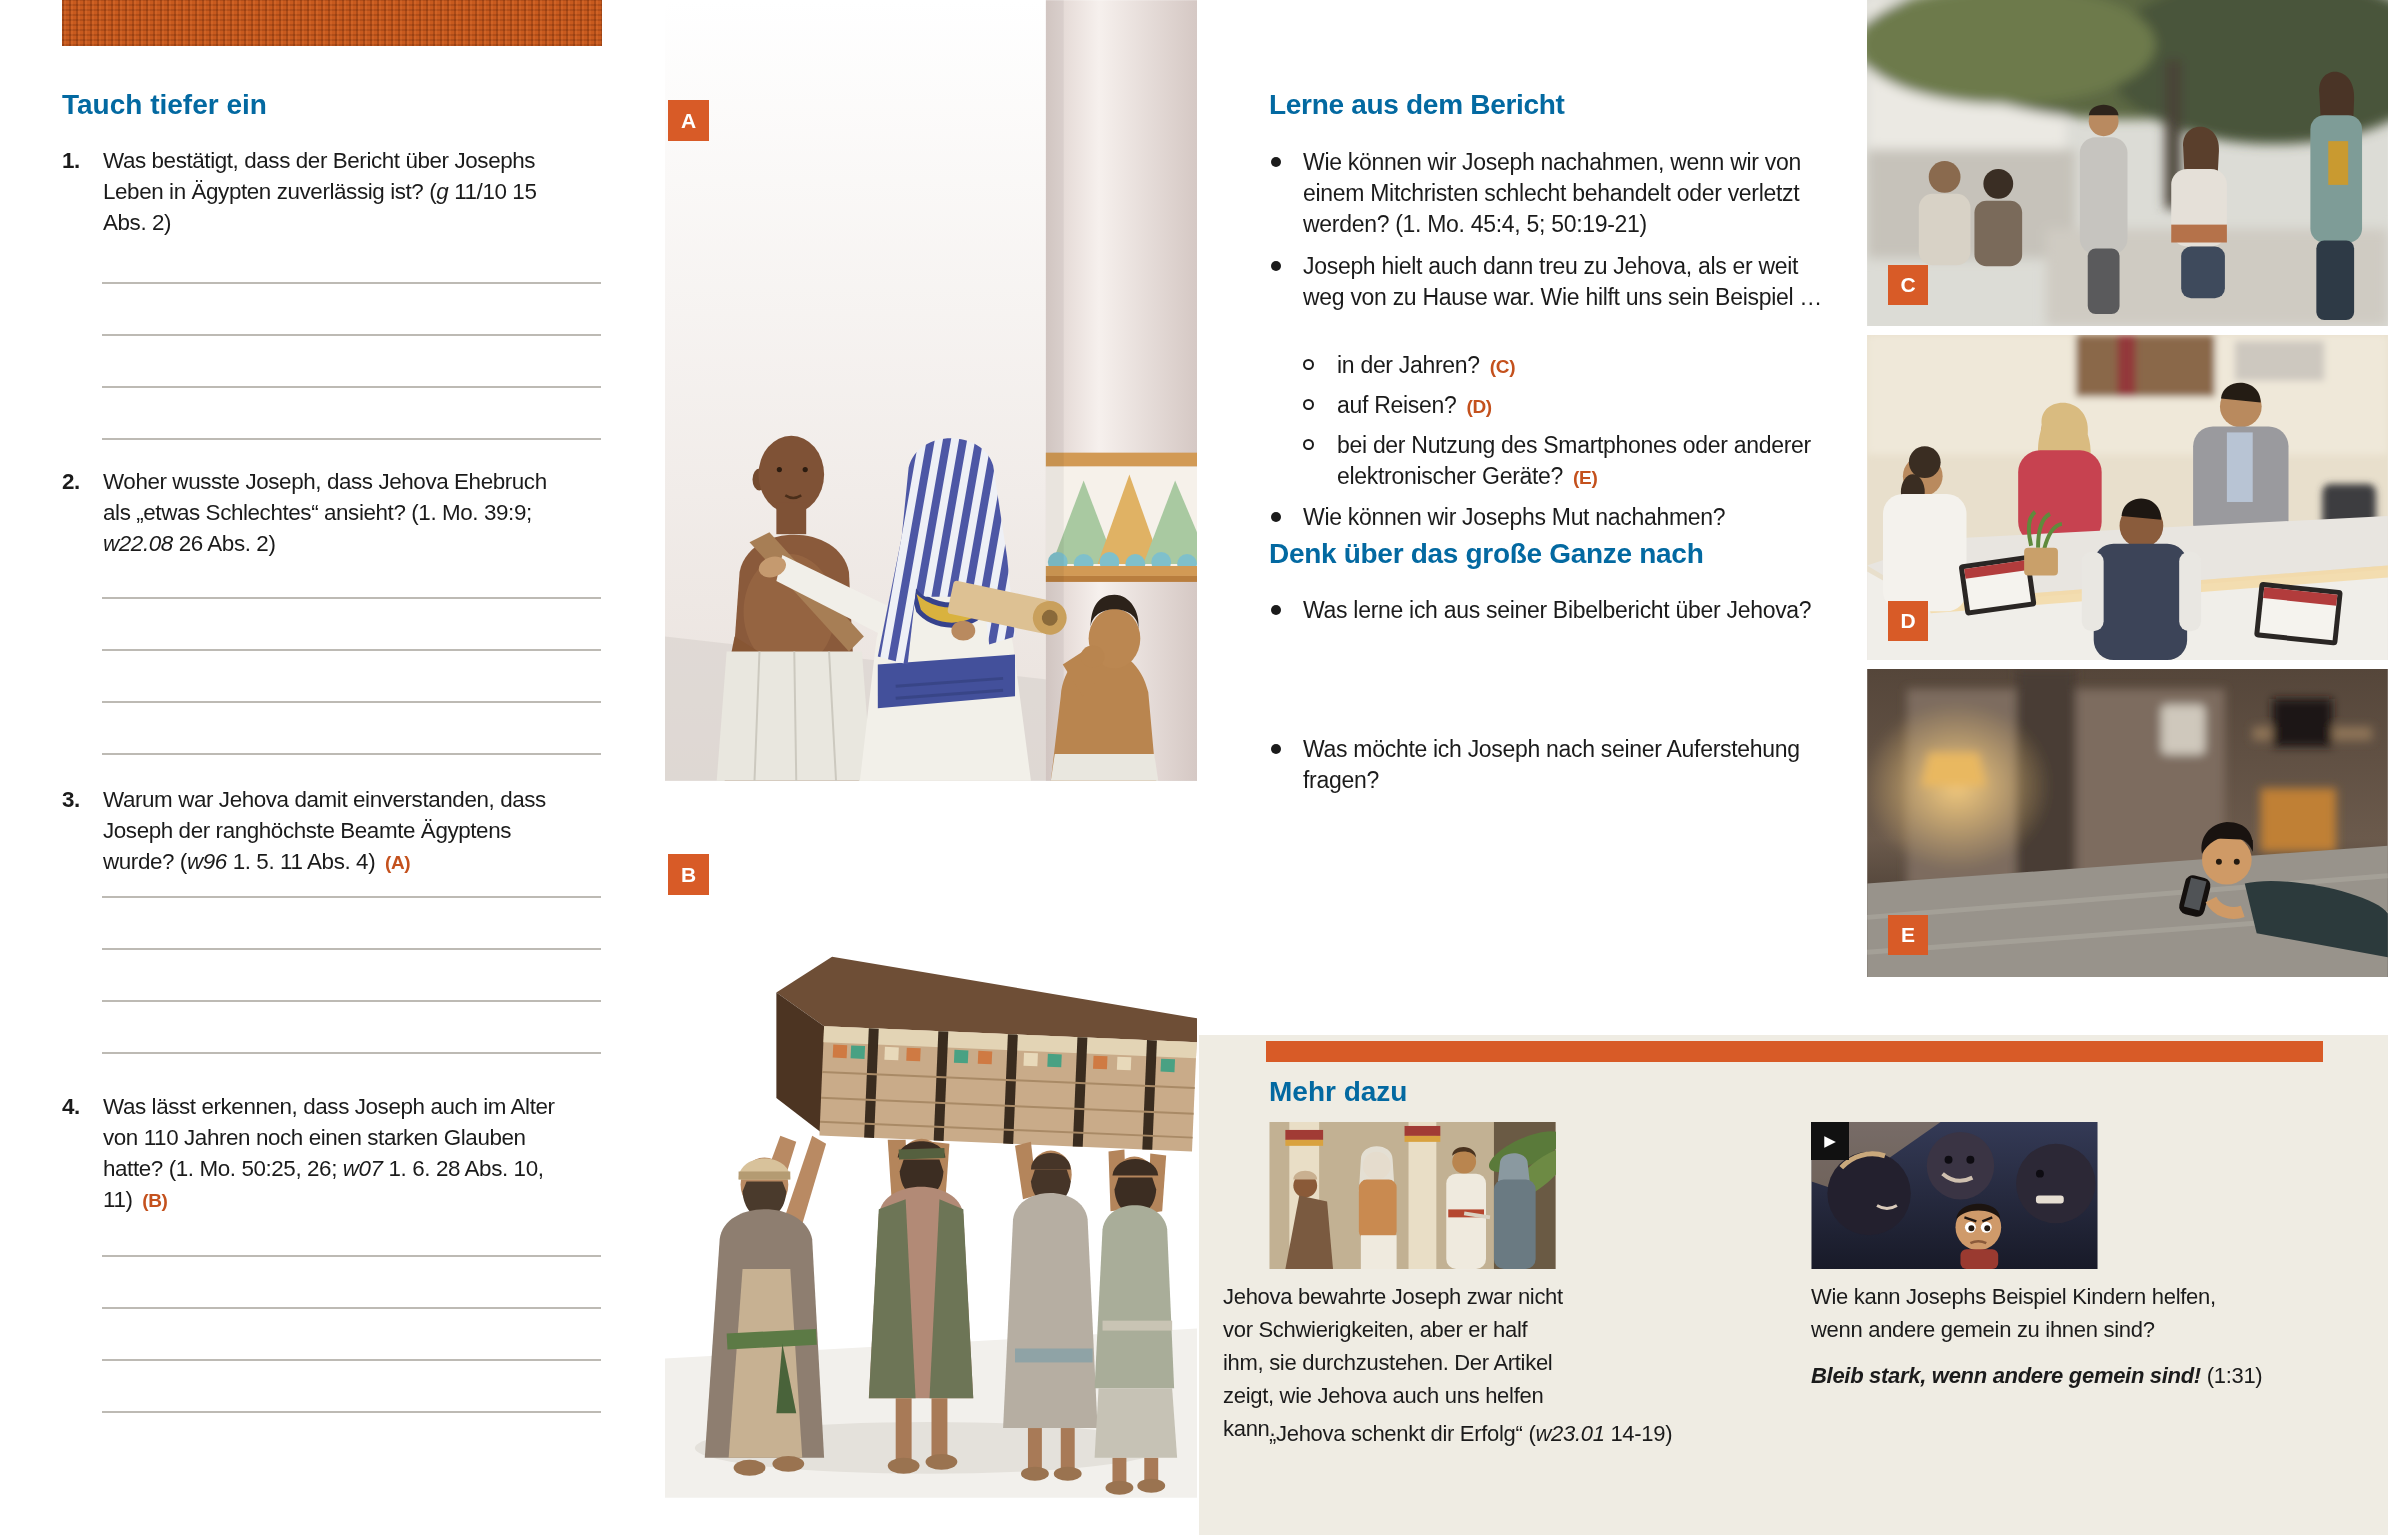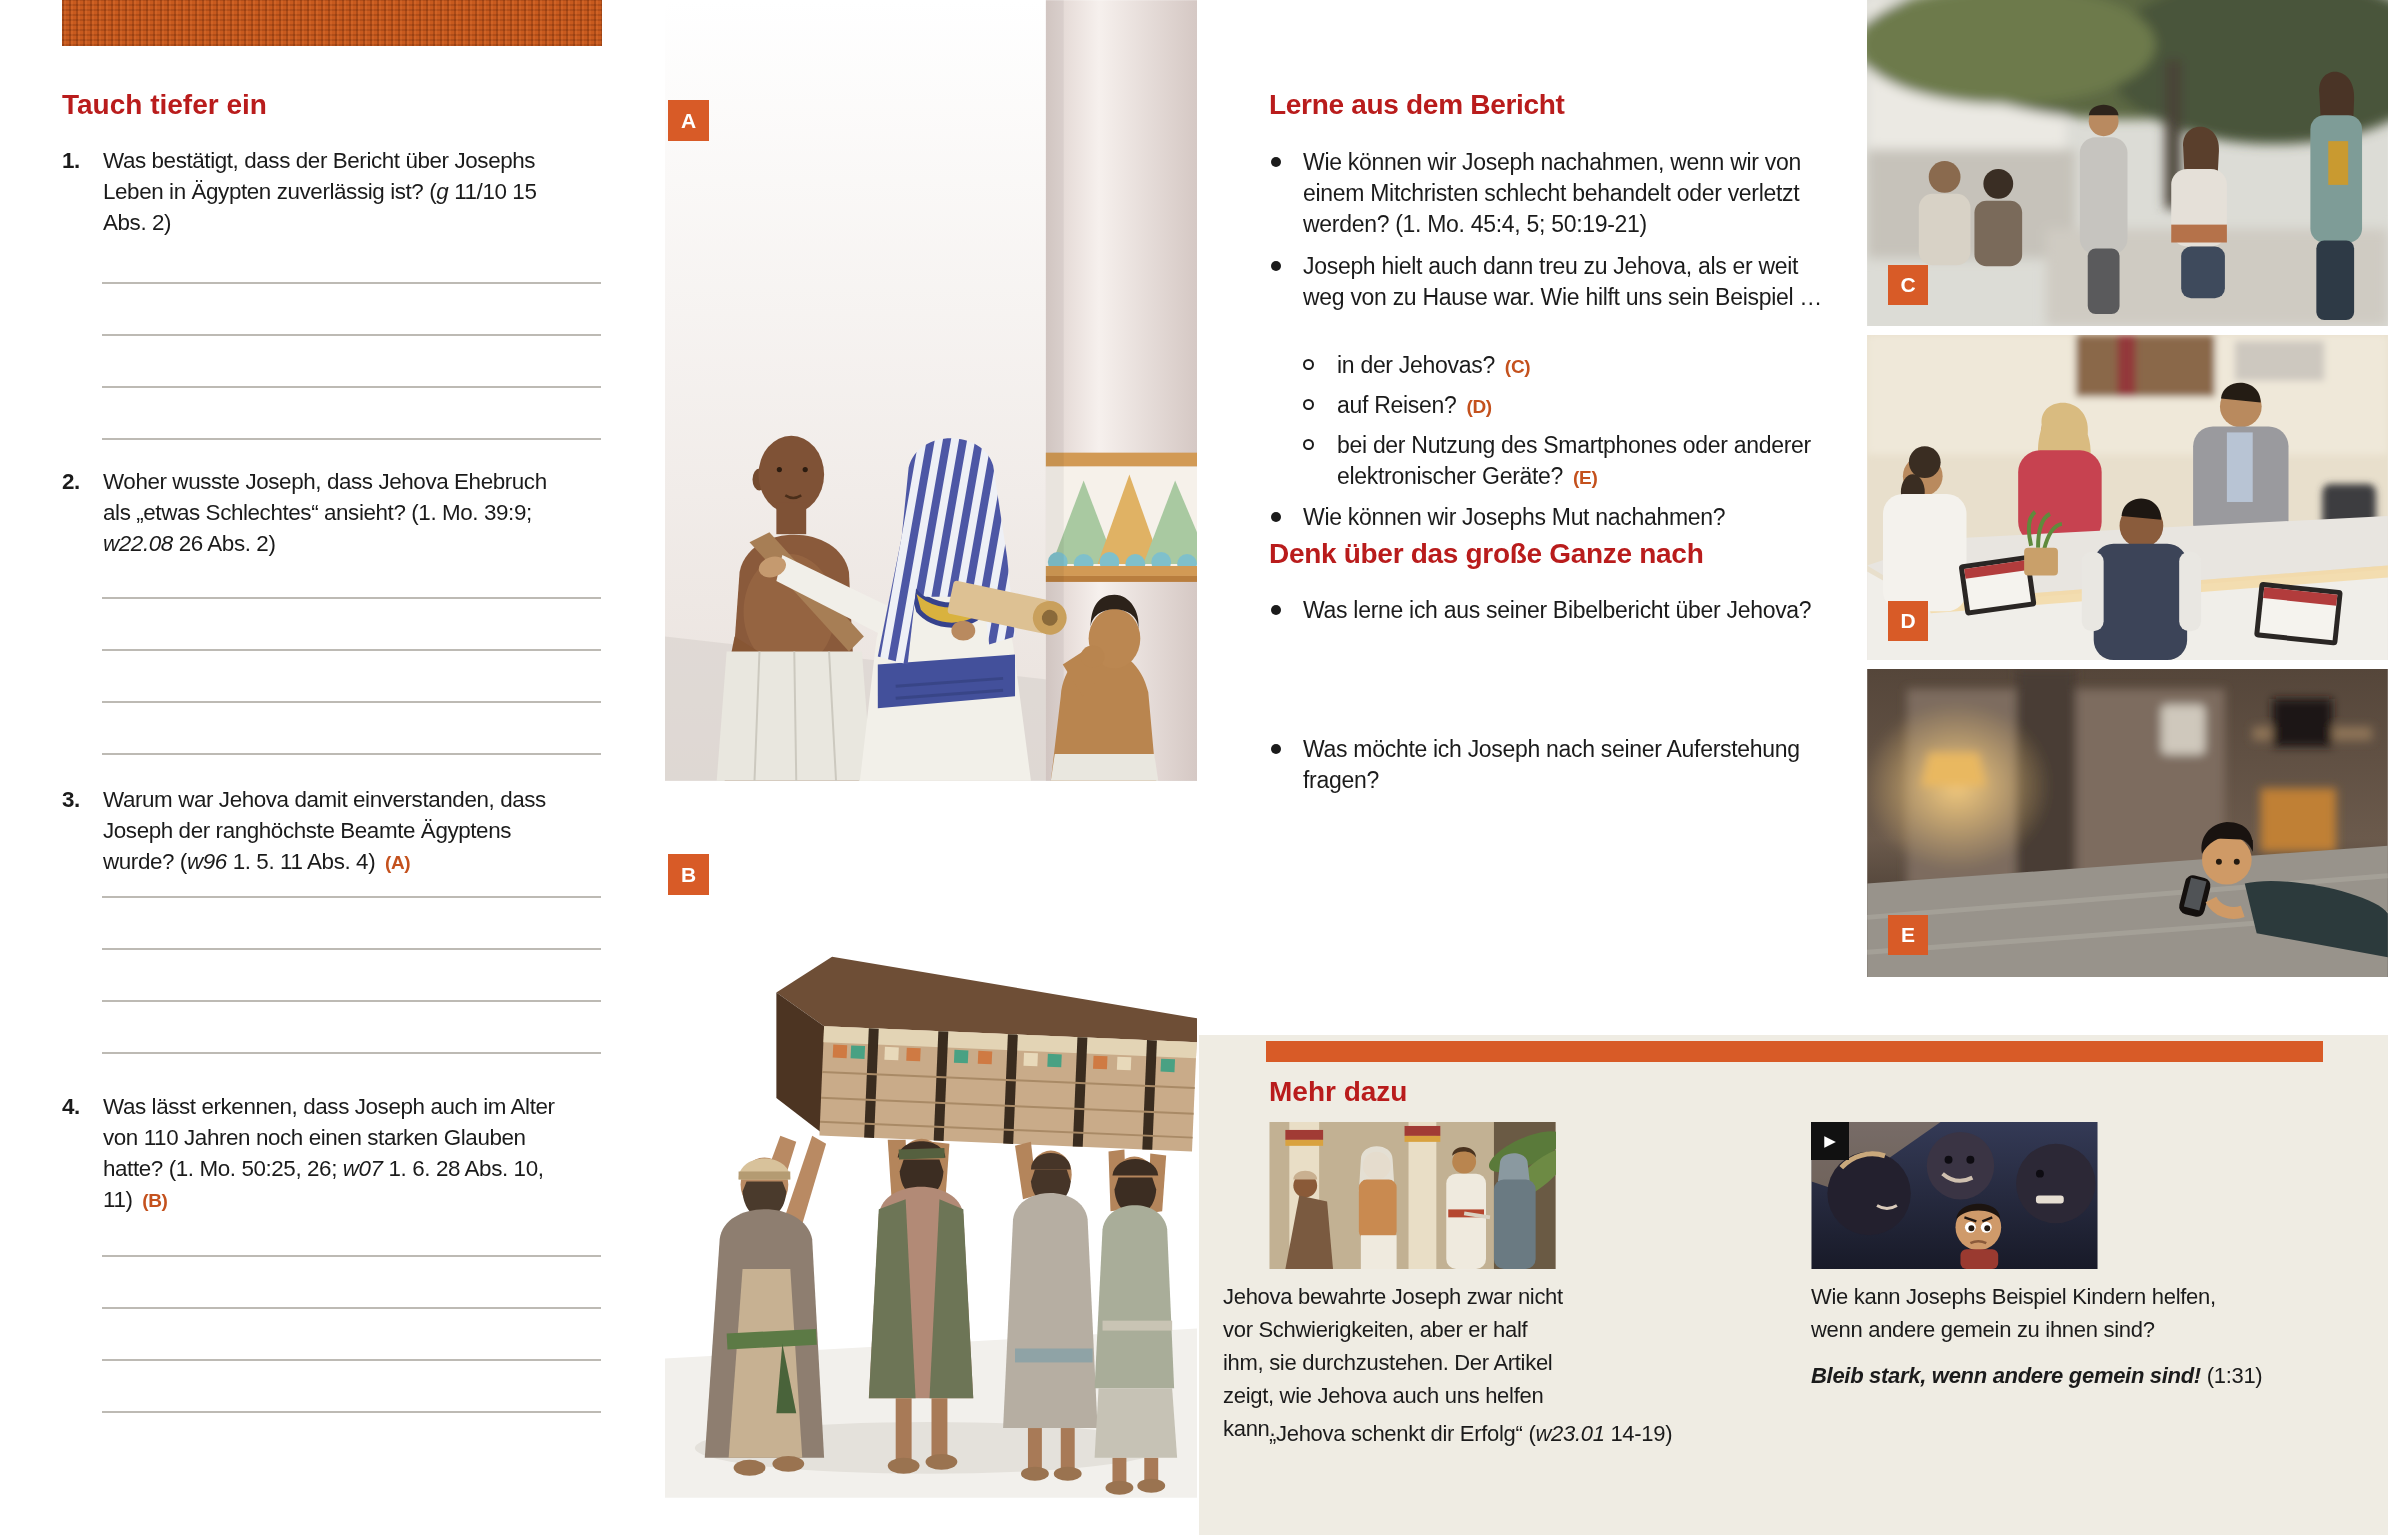--- a/index.html
+++ b/index.html
@@ -6,21 +6,21 @@
   html,body{background:#fff}
   body{width:2388px;height:1535px;position:relative;overflow:hidden;
        font-family:"Liberation Sans","DejaVu Sans",sans-serif;color:#1b1b1b}
   .abs{position:absolute}
 
   
   .texture-bar{left:62px;top:0;width:540px;height:46px;background:#c85a1e;
     background-image:
       repeating-linear-gradient(90deg, rgba(70,22,0,.22) 0 2px, rgba(255,150,80,.14) 2px 4px, transparent 4px 7px),
       repeating-linear-gradient(0deg, rgba(70,22,0,.18) 0 2px, transparent 2px 5px);}
-  h2.sec{font-size:28px;line-height:34px;font-weight:700;color:#b91c1c}
+  h2.sec{font-size:28px;line-height:34px;font-weight:700;color:#0369a1}
   .qblock{width:513px;font-size:22.4px;line-height:31px;letter-spacing:-0.4px;position:absolute}
   .q-num{position:absolute;left:0;top:0;font-weight:700}
   .q-body{margin-left:41px}
   .seg-n{font-weight:400}
   .seg-b{font-weight:400}
   .seg-i{font-style:italic}
   .seg-bi{font-weight:700;font-style:italic}
   .seg-L{color:#c4511d;font-weight:700;font-size:19px;white-space:nowrap}
   .lines{left:102px;width:499px;position:absolute}
   .ans-line{height:52px;border-bottom:2px solid #bdbab4}
@@ -290,21 +290,21 @@
   <div class="bullet" style="top:147px">
     <span class="dot"></span>
     <span><span class="seg-n">Wie können wir Joseph nachahmen, wenn wir von einem Mitchristen schlecht behandelt oder verletzt werden? (1. Mo. 45:4, 5; 50:19-21)</span></span>
   </div>
   <div class="bullet" style="top:251px">
     <span class="dot"></span>
     <span><span class="seg-n">Joseph hielt auch dann treu zu Jehova, als er weit weg von zu Hause war. Wie hilft uns sein Beispiel …</span></span>
   </div>
   <div class="subbullet" style="top:350px;left:34px">
     <span class="ring"></span>
-    <span><span class="seg-n">in der Jehovas?</span><span class="seg-L">&nbsp;&nbsp;(C)</span></span>
+    <span><span class="seg-n">in der Jahren?</span><span class="seg-L">&nbsp;&nbsp;(C)</span></span>
   </div>
   <div class="subbullet" style="top:390px;left:34px">
     <span class="ring"></span>
     <span><span class="seg-n">auf Reisen?</span><span class="seg-L">&nbsp;&nbsp;(D)</span></span>
   </div>
   <div class="subbullet" style="top:430px;left:34px">
     <span class="ring"></span>
     <span><span class="seg-n">bei der Nutzung des Smartphones oder anderer elektronischer Geräte?</span><span class="seg-L">&nbsp;&nbsp;(E)</span></span>
   </div>
   <div class="bullet" style="top:502px">

